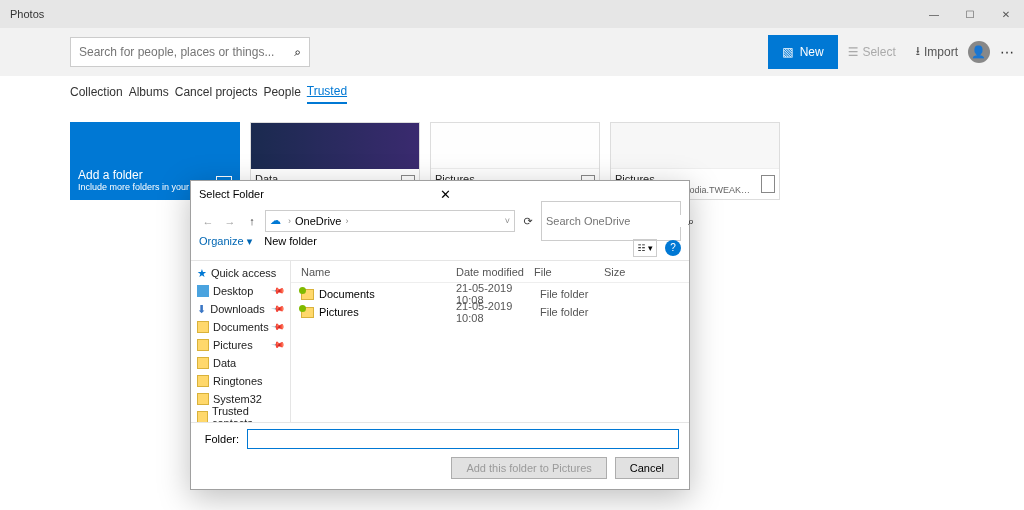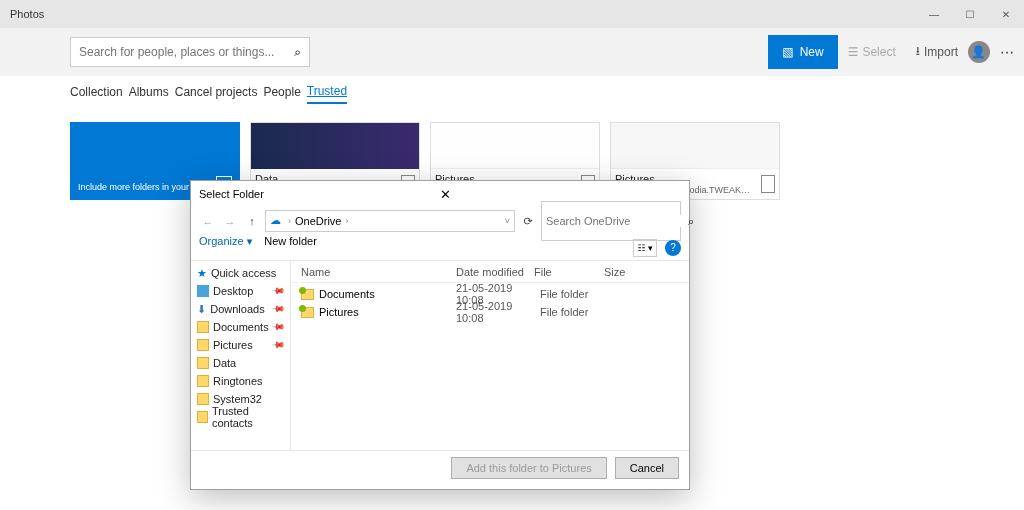--- a/index.html
+++ b/index.html
@@ -122,20 +122,21 @@
 <div class="tabs">
   <div class="tab">Collection</div>
   <div class="tab">Albums</div>
   <div class="tab">Cancel projects</div>
   <div class="tab">People</div>
   <div class="tab active">Trusted</div>
 </div>
 
 <div class="folders-row">
   <div class="addfolder">
+    <div class="title">Add a folder</div>
     <div style="font-size:9px;">Include more folders in your collection</div>
     <div class="corner"></div>
   </div>
   <div class="fcard">
     <div class="thumb"></div>
     <div class="meta">
         <div class="txt"><span class="name">Data</span><span class="path">D:\Data</span></div>
         <div class="ico"></div>
       </div>
   </div>
@@ -258,18 +259,22 @@
               <span>Pictures</span>
             </div>
           <div class="d">21-05-2019 10:08</div>
           <div class="t">File folder</div>
         </div>
       </div>
     </div>
   </div>
 
   <div class="dlg-foot">
+    <div class="folder-row">
+      <label>Folder:</label>
+      <input value="" style="">
+    </div>
     <div class="btn-row">
       <button class="dbtn disabled">Add this folder to Pictures</button>
       <button class="dbtn">Cancel</button>
     </div>
   </div>
 </div>
 
 </body></html>

